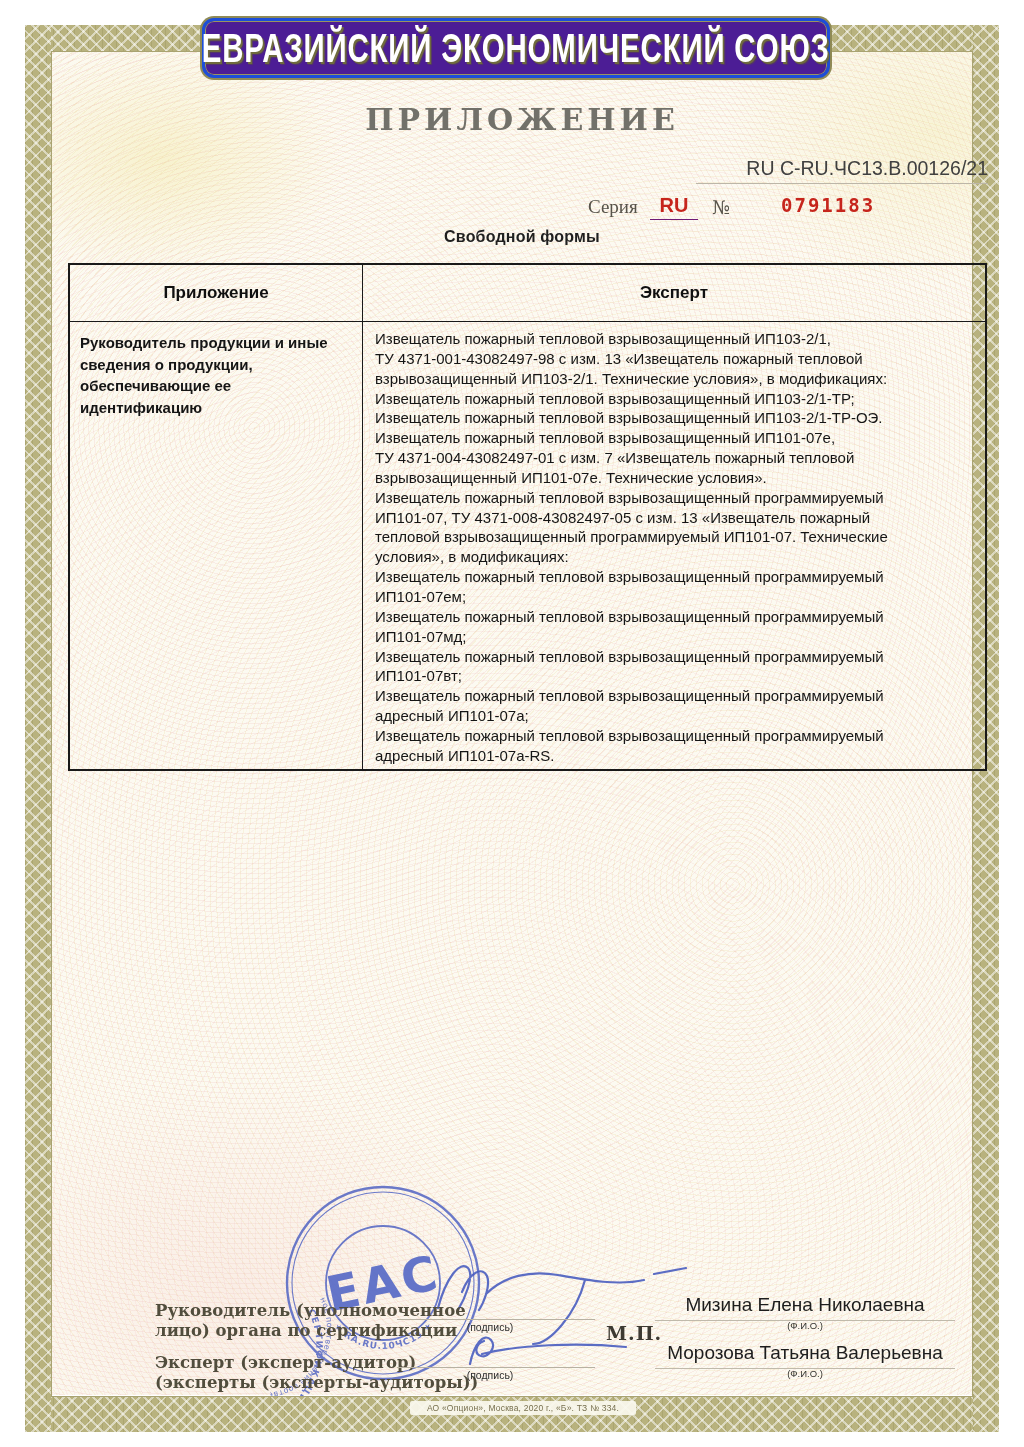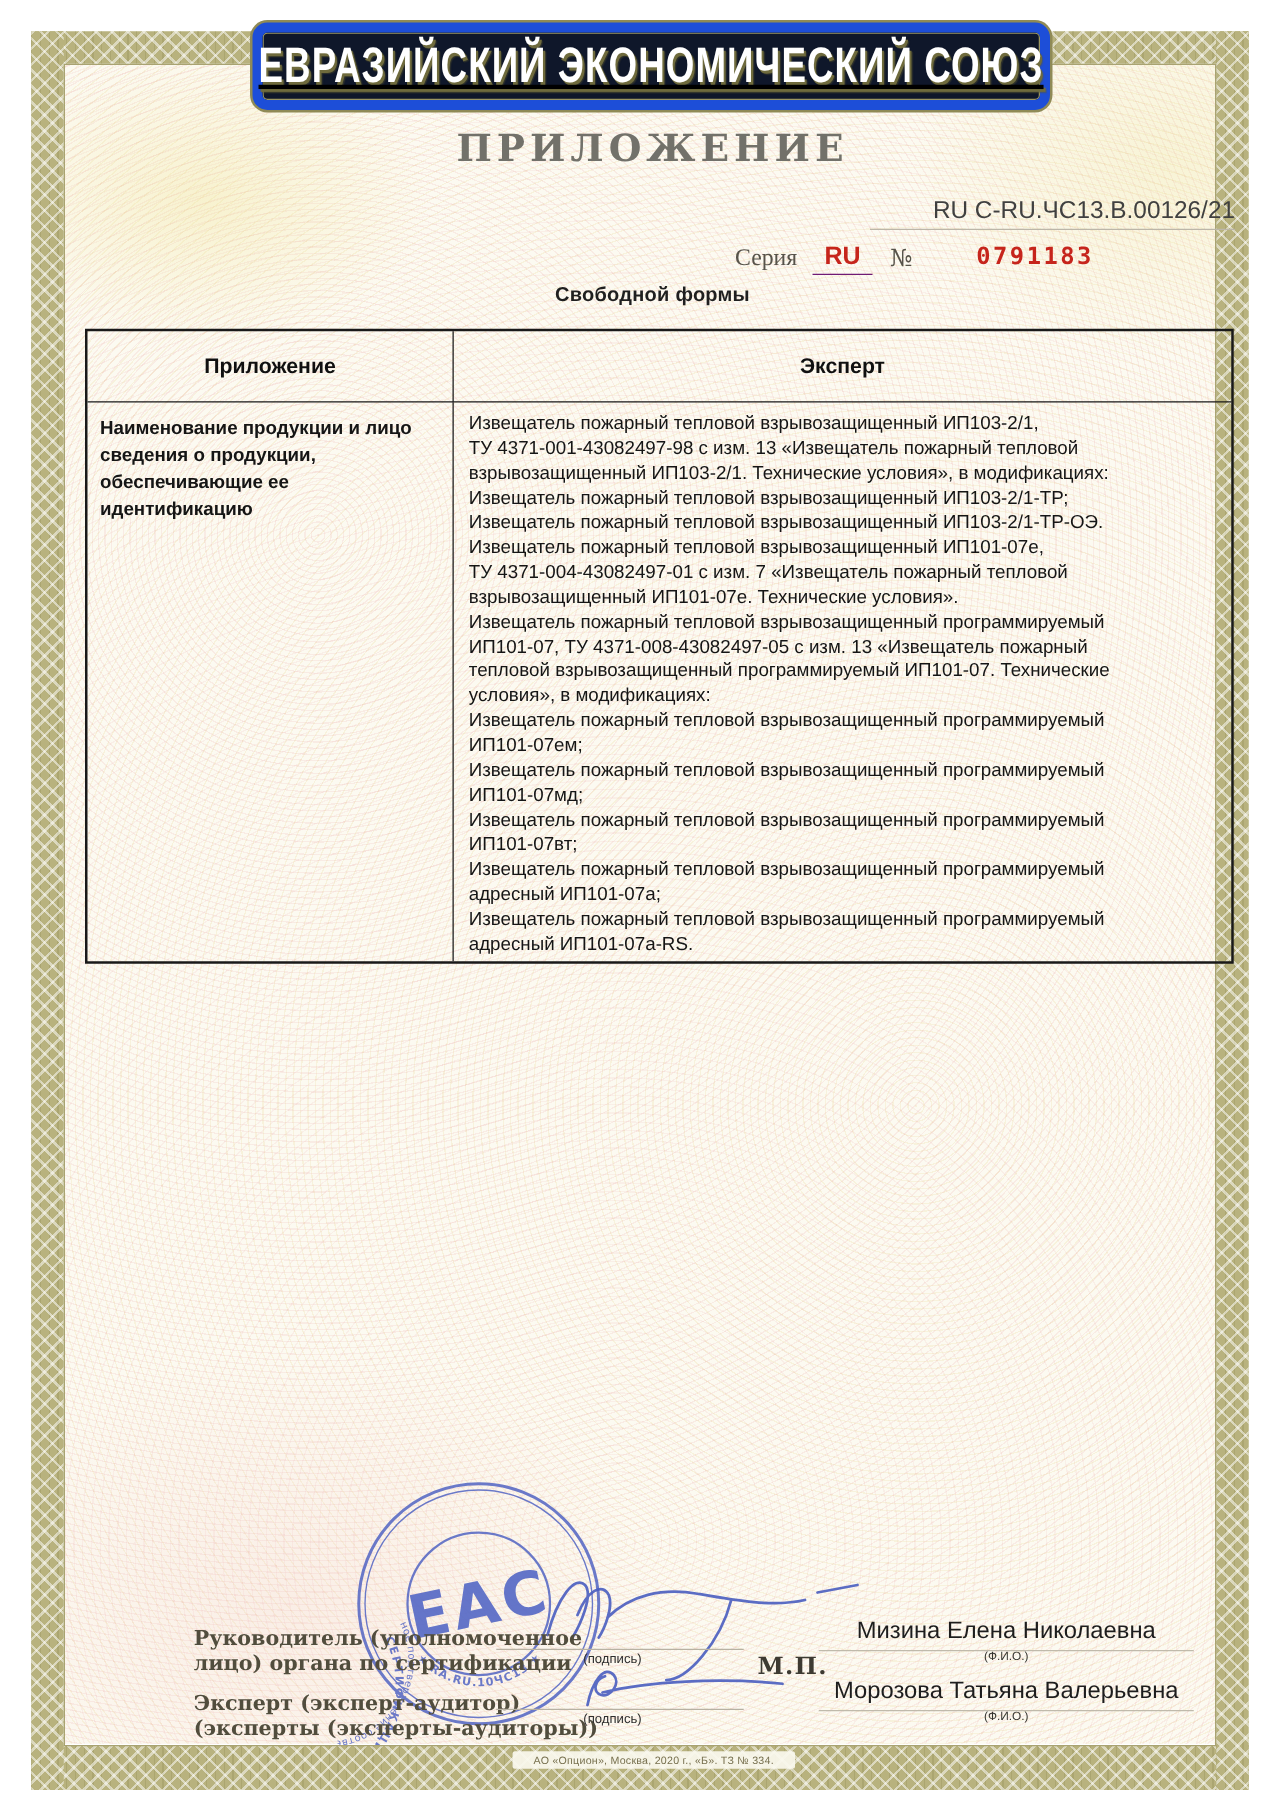--- a/index.html
+++ b/index.html
@@ -22,23 +22,23 @@
       background:
       radial-gradient(ellipse 260px 170px at 12% 8%, rgba(240,228,150,.38), rgba(240,228,150,0) 70%),
       radial-gradient(ellipse 300px 220px at 96% 6%, rgba(238,228,150,.30), rgba(238,228,150,0) 70%),
       radial-gradient(ellipse 420px 300px at 20% 92%, rgba(243,200,195,.25), rgba(243,200,195,0) 70%),
       repeating-radial-gradient(circle at 22% 28%, rgba(233,160,160,.16) 0 1px, rgba(0,0,0,0) 1px 5px),
       repeating-radial-gradient(circle at 74% 62%, rgba(228,205,125,.18) 0 1px, rgba(0,0,0,0) 1px 6px),
       repeating-radial-gradient(circle at 48% 88%, rgba(233,160,160,.12) 0 1px, rgba(0,0,0,0) 1px 7px),
       #fcfaf1;}
   
   .banner{position:absolute;left:202px;top:18px;width:622px;height:54px;
-      background:#0f172a;border:8px solid #1d4ed8;border-radius:12px;
+      background:#4c1d95;border:3px solid #1d4ed8;border-radius:12px;
       box-shadow:0 0 0 2px #8f8a56, inset 0 0 0 1px #9a9560;
-      display:flex;align-items:center;justify-content:center;text-decoration:underline;}
+      display:flex;align-items:center;justify-content:center;}
   .banner-text{display:inline-block;transform:scale(.84,1.14);white-space:nowrap;
       font-weight:bold;font-size:35px;color:#ffffff;letter-spacing:1px;
       text-shadow:2px 2px 0 #6f6b3d,3px 3px 1px rgba(90,86,45,.45);}
   
   .cx{position:absolute;left:20px;width:1004px;text-align:center;}
   .doc-title{top:102px;font-family:"DejaVu Serif",serif;font-weight:bold;font-size:30px;
       color:#72716a;letter-spacing:4px;}
   .cert-label{position:absolute;left:228px;top:159px;font-family:"DejaVu Serif",serif;
       font-weight:600;font-size:20px;color:#57534a;letter-spacing:.5px;}
   .cert-number{position:absolute;left:696px;top:157px;width:292px;text-align:right;
@@ -111,21 +111,21 @@
   <div class="cert-number">RU C-RU.ЧС13.В.00126/21</div>
   <div class="series-label">Серия</div>
   <div class="series-value">RU</div>
   <div class="num-sign">№</div>
   <div class="blank-number">0791183</div>
   <div class="cx form-kind">Свободной формы</div>
 
   <div class="apx-table">
     <div class="apx-th c1">Приложение</div>
     <div class="apx-th c2">Эксперт</div>
-    <div class="apx-td c1 prelines">Наименование продукции и лицо
+    <div class="apx-td c1 prelines">Руководитель продукции и иные
 сведения о продукции,
 обеспечивающие ее идентификацию</div>
     <div class="apx-td c2 prelines">Извещатель пожарный тепловой взрывозащищенный ИП103-2/1,
 ТУ 4371-001-43082497-98 с изм. 13 «Извещатель пожарный тепловой
 взрывозащищенный ИП103-2/1. Технические условия», в модификациях:
 Извещатель пожарный тепловой взрывозащищенный ИП103-2/1-ТР;
 Извещатель пожарный тепловой взрывозащищенный ИП103-2/1-ТР-ОЭ.
 Извещатель пожарный тепловой взрывозащищенный ИП101-07е,
 ТУ 4371-004-43082497-01 с изм. 7 «Извещатель пожарный тепловой
 взрывозащищенный ИП101-07е. Технические условия».

